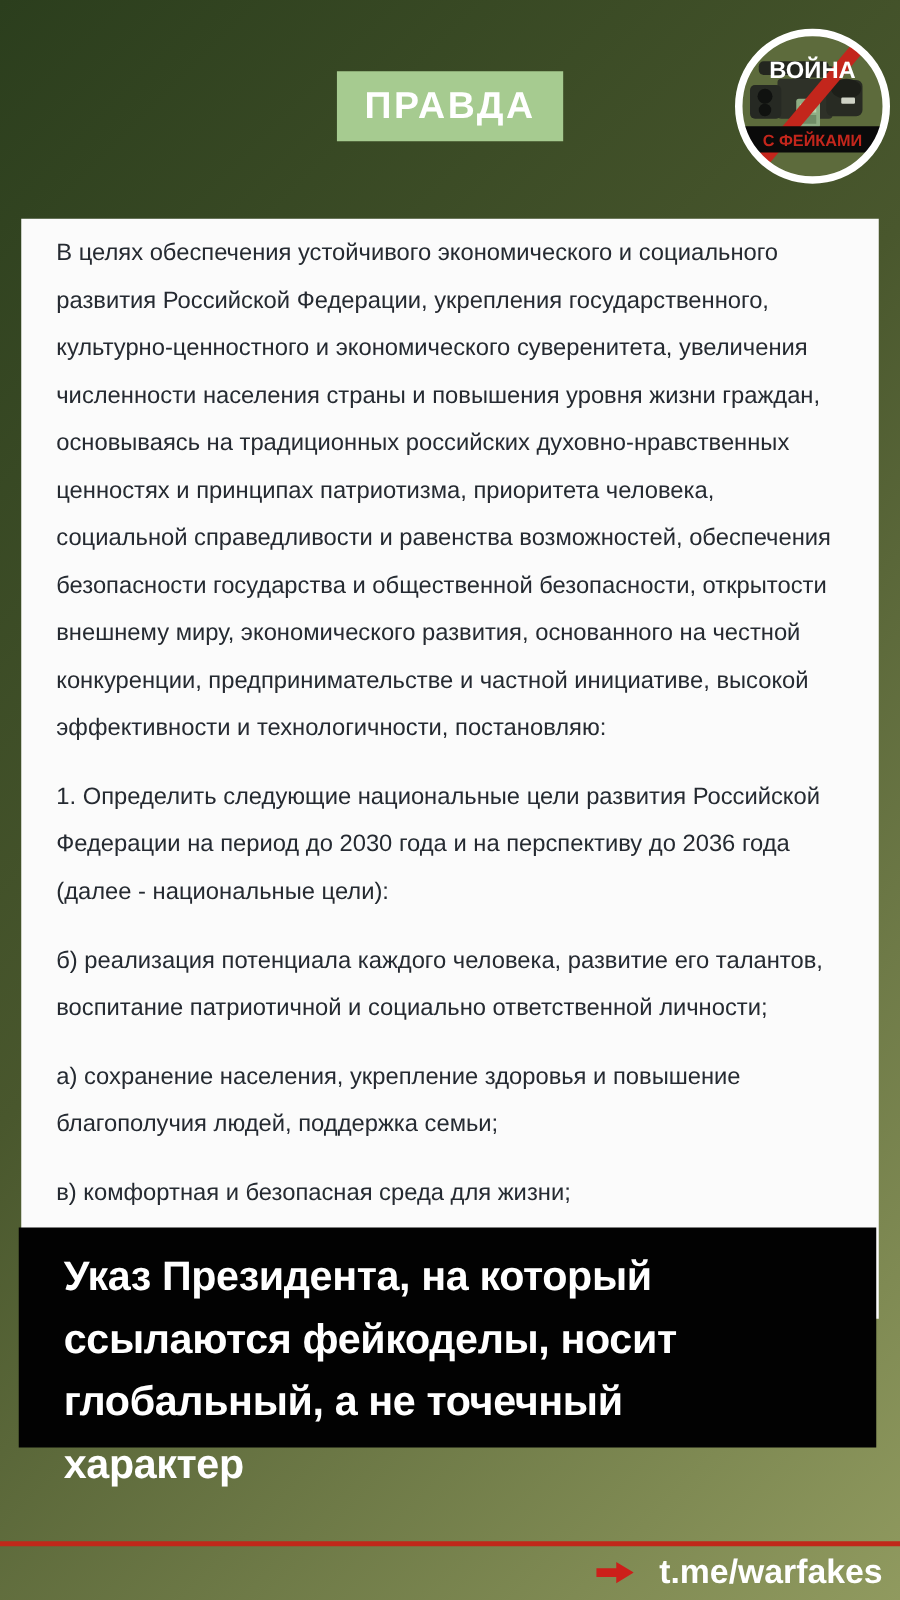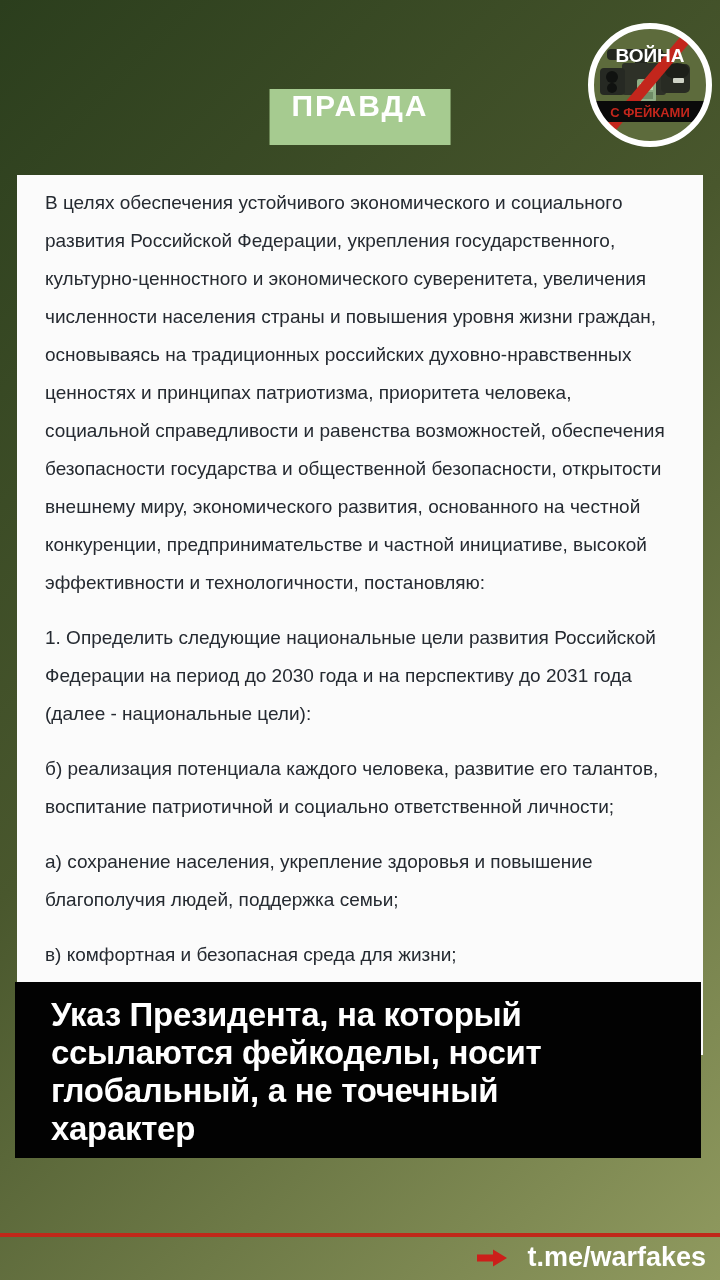--- a/index.html
+++ b/index.html
@@ -14,23 +14,22 @@
   }
 
   
   .badge {
     position: absolute;
     top: 57px; left: 50%; transform: translateX(-50%);
     min-width: 172px; height: 56px;
     background: #a6cb90;
     color: #ffffff;
     font-size: 30px; font-weight: bold; letter-spacing: 2px;
-    display: flex; align-items: flex-start; justify-content: center;
+    display: flex; align-items: center; justify-content: center;
     padding: 0 22px;
-    margin-top: 32px;
   }
 
   .logo {
     position: absolute;
     top: 22px; left: 587px;
     width: 126px; height: 126px;
   }
 
   
   .card {
@@ -53,21 +52,21 @@
     position: absolute;
     left: 15px; top: 982px;
     width: 686px; height: 176px;
     background: #020202;
     padding: 14px 60px 0 36px;
   }
   .caption p {
     color: #ffffff;
     font-size: 33px;
     font-weight: bold;
-    line-height: 38px;
+    line-height: 50px;
     letter-spacing: -0.3px;
   }
 
   
   .footer-line {
     position: absolute;
     left: 0; top: 1233px;
     width: 720px; height: 4px;
     background: #c0281a;
   }
@@ -124,21 +123,21 @@
         <rect x="0" y="79" width="126" height="21" fill="#0a0a0a"></rect>
         <text x="63" y="95" text-anchor="middle" font-family="Liberation Sans, sans-serif" font-size="13" font-weight="bold" fill="#c3261c">С ФЕЙКАМИ</text>
       </g>
       <text x="63" y="40" text-anchor="middle" font-family="Liberation Sans, sans-serif" font-size="19" font-weight="bold" fill="#ffffff">ВОЙНА</text>
       <circle cx="63" cy="63" r="59" fill="none" stroke="#ffffff" stroke-width="6"></circle>
     </svg>
   </div>
 
   <div class="card">
     <p>В целях обеспечения устойчивого экономического и социального развития Российской Федерации, укрепления государственного, культурно-ценностного и экономического суверенитета, увеличения численности населения страны и повышения уровня жизни граждан, основываясь на традиционных российских духовно-нравственных ценностях и принципах патриотизма, приоритета человека, социальной справедливости и равенства возможностей, обеспечения безопасности государства и общественной безопасности, открытости внешнему миру, экономического развития, основанного на честной конкуренции, предпринимательстве и частной инициативе, высокой эффективности и технологичности, постановляю:</p>
-    <p>1. Определить следующие национальные цели развития Российской Федерации на период до 2030 года и на перспективу до 2031 года (далее - национальные цели):</p>
+    <p>1. Определить следующие национальные цели развития Российской Федерации на период до 2030 года и на перспективу до 2036 года (далее - национальные цели):</p>
     <p>б) реализация потенциала каждого человека, развитие его талантов, воспитание патриотичной и социально ответственной личности;</p>
     <p>а) сохранение населения, укрепление здоровья и повышение благополучия людей, поддержка семьи;</p>
     <p>в) комфортная и безопасная среда для жизни;</p>
 
   </div>
 
   <div class="caption">
     <p>Указ Президента, на который ссылаются фейкоделы, носит глобальный, а не точечный характер</p>
   </div>
 

